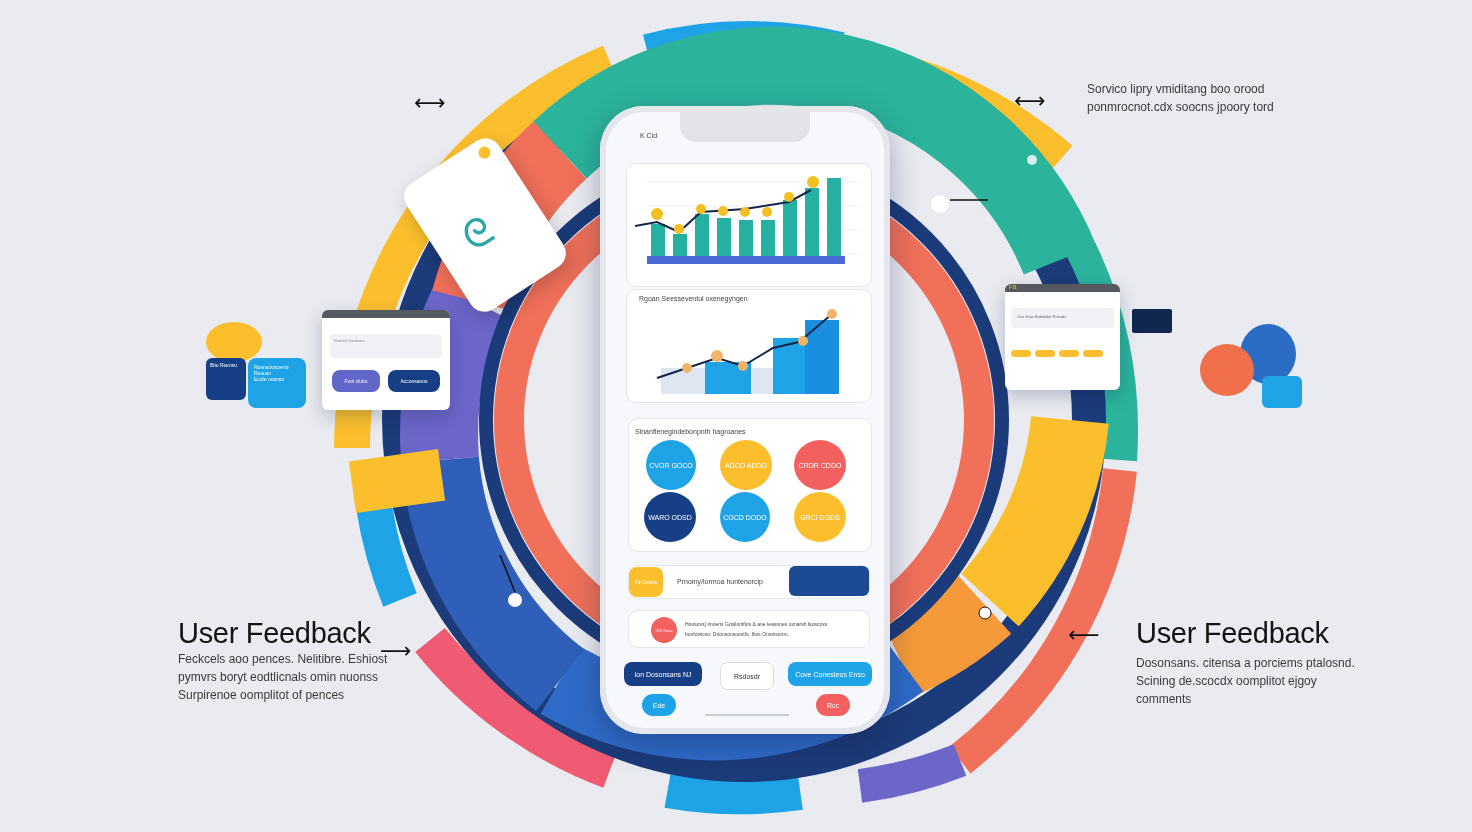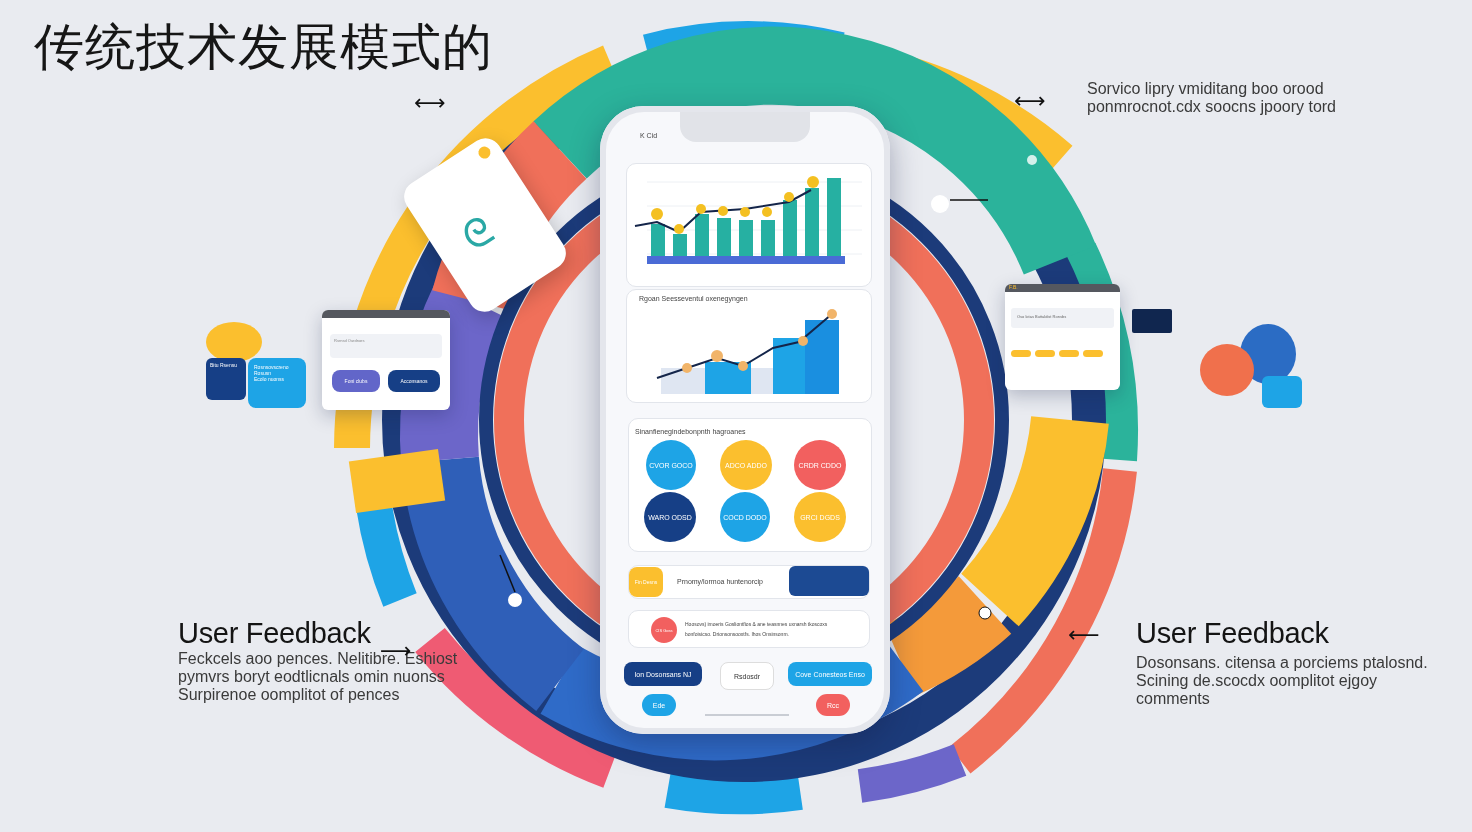--- a/index.html
+++ b/index.html
@@ -1,21 +1,21 @@
 <!DOCTYPE html>
 <html><head>
 <meta charset="utf-8">
 <style>
   html,body{margin:0;padding:0;}
   body{width:1472px;height:832px;overflow:hidden;background:#e9ebf0;position:relative;font-family:"Liberation Sans","DejaVu Sans",sans-serif;color:#111;}
   .abs{position:absolute;}
   .title{left:34px;top:12px;font-family:"DejaVu Sans",sans-serif;font-size:50px;line-height:70px;color:#161616;font-weight:400;letter-spacing:1px;}
   .ring-svg{left:0;top:0;width:1472px;height:832px;}
   .label-h{font-size:29px;color:#141414;letter-spacing:-0.3px;}
-  .label-p{font-size:16px;color:#3a3a3a;line-height:18px;}
+  .label-p{font-size:12px;color:#3a3a3a;line-height:18px;}
   .arrow{font-size:22px;color:#111;}
   
   .phone{left:600px;top:106px;width:290px;height:628px;border-radius:44px;background:#f7f8fb;box-shadow:0 10px 30px rgba(20,30,70,.35),inset 0 0 0 6px #e4e6ec;}
   .notch{left:680px;top:112px;width:130px;height:30px;background:#e1e3e8;border-radius:0 0 16px 16px;}
   .card{background:#fff;border:1px solid #e2e5eb;border-radius:10px;}
   .tiny{font-size:7px;color:#444;}
   .circle{border-radius:50%;display:flex;align-items:center;justify-content:center;color:#fff;font-size:7px;text-align:center;line-height:9px;}
   .btn{border-radius:8px;display:flex;align-items:center;justify-content:center;font-size:7px;color:#fff;}
   .win{background:#fff;border-radius:6px;box-shadow:0 6px 18px rgba(20,30,70,.25);}
   .winbar{height:8px;background:#55585f;border-radius:6px 6px 0 0;}
@@ -52,21 +52,20 @@
   <rect x="352" y="455" width="90" height="52" fill="#fbbf2e" transform="rotate(-8 397 481)"></rect>
   <circle cx="940" cy="204" r="9" fill="#fff"></circle>
   <line x1="950" y1="200" x2="988" y2="200" stroke="#111" stroke-width="1.5"></line>
   <circle cx="515" cy="600" r="7" fill="#fff"></circle>
   <line x1="515" y1="592" x2="500" y2="555" stroke="#111" stroke-width="1.5"></line>
   <circle cx="985" cy="613" r="6" fill="#fff" stroke="#111"></circle>
   <circle cx="1032" cy="160" r="5" fill="#fff" opacity=".8"></circle>
 </svg>
 
 <div class="abs title">
-  <div>传统技术发展模式的</div>
 </div>
 
 <div class="abs arrow" style="left:414px;top:90px;">⟷</div>
 
 <div class="abs arrow" style="left:1014px;top:88px;">⟷</div>
 <div class="abs" style="left:1087px;top:74px;">
   <div class="label-p" style="margin-top:6px;">Sorvico lipry vmiditang boo orood</div>
   <div class="label-p">ponmrocnot.cdx soocns jpoory tord</div>
 </div>
 

